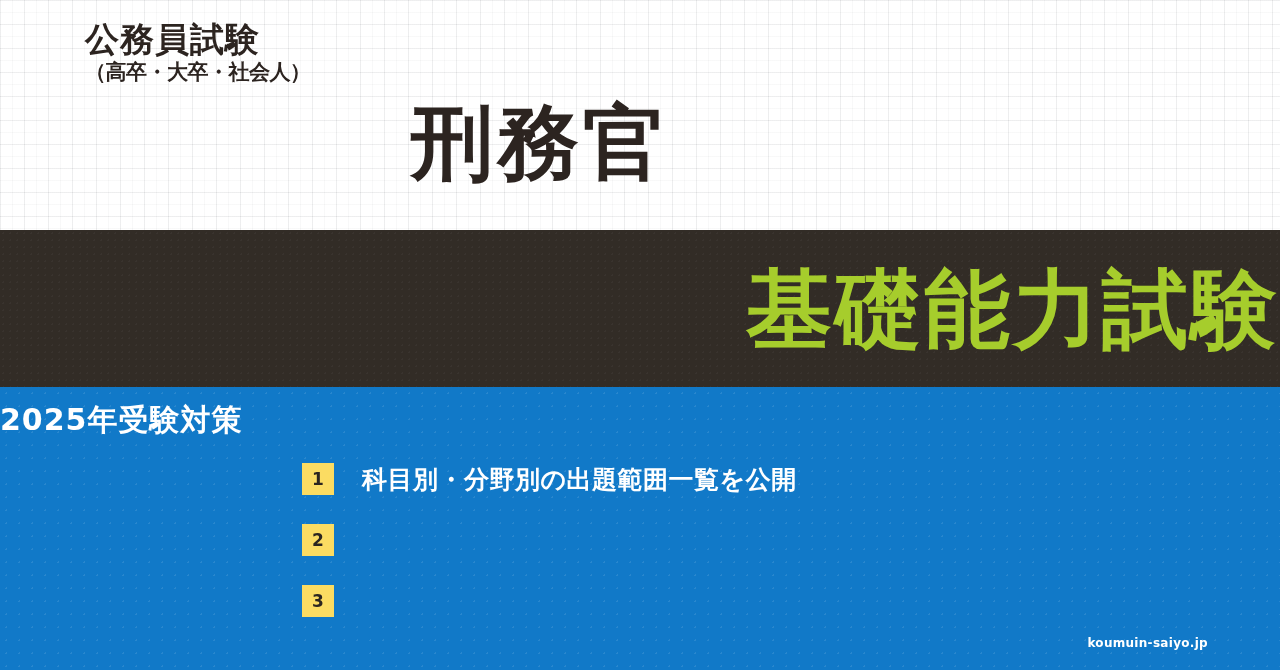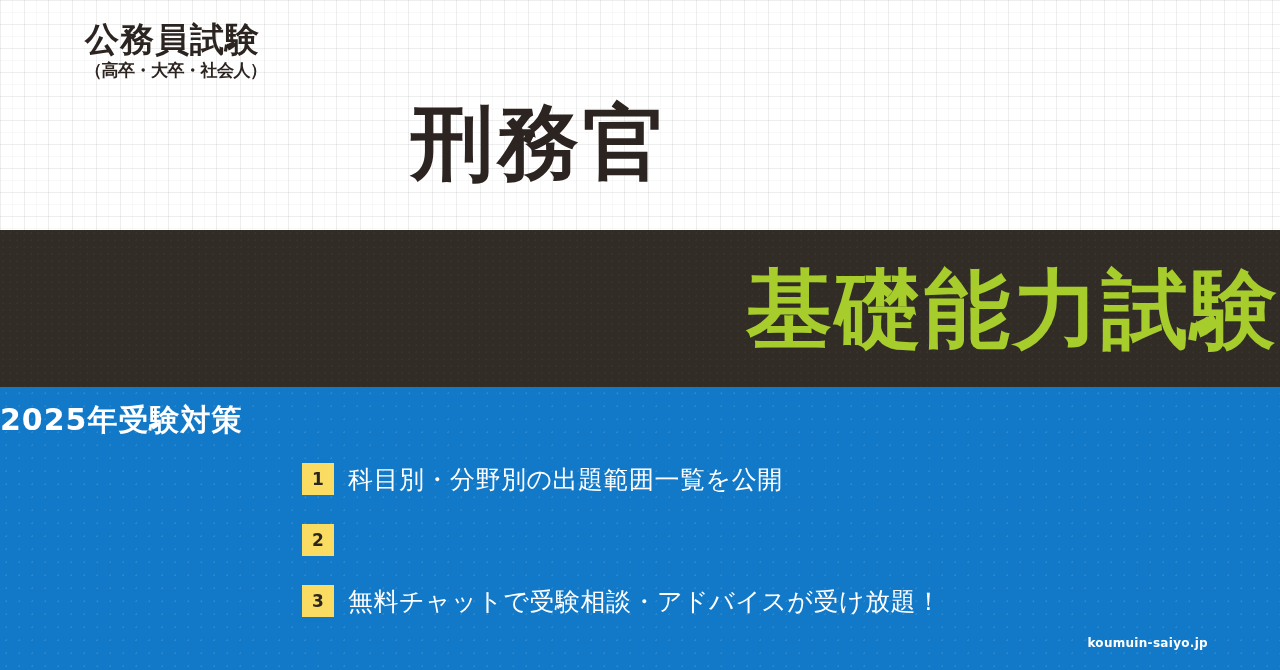--- a/index.html
+++ b/index.html
@@ -47,21 +47,21 @@
     user-select: none;
     margin-left: 37px;
   }
   .kicker-main {
     font-size: 34px;
     font-weight: 700;
     letter-spacing: 1px;
     white-space: nowrap;
   }
   .kicker-sub {
-    font-size: 17px;
+    font-size: 21px;
     font-weight: 700;
     letter-spacing: -0.5px;
     margin-top: 6px;
     white-space: nowrap;
   }
 
   .exam-title {
     position: absolute;
     left: 0;
     top: 100px;
@@ -144,23 +144,23 @@
     background: #fbdc62;
     color: #2b2520;
     font-size: 17px;
     font-weight: 700;
     display: flex;
     align-items: center;
     justify-content: center;
     line-height: 1;
   }
   .feature-text {
-    margin-left: 14px;
+    margin-left: 28px;
     font-size: 25px;
-    font-weight: 400;
+    font-weight: 700;
     color: #ffffff;
     letter-spacing: 0.5px;
     white-space: nowrap;
     line-height: 1;
   }
 
   .site-url {
     position: absolute;
     right: 72px;
     bottom: 20px;
@@ -200,21 +200,20 @@
         <span class="feature-badge">1</span>
         <span class="feature-text">科目別・分野別の出題範囲一覧を公開</span>
       </div>
 
       <div class="feature-item">
         <span class="feature-badge">2</span>
       </div>
 
       <div class="feature-item">
         <span class="feature-badge">3</span>
-        <span class="feature-text">無料チャットで受験相談・アドバイスが受け放題！</span>
       </div>
 
     </div>
 
     <div class="site-url">koumuin-saiyo.jp</div>
   </div>
 
 </div>
 
 </body></html>

